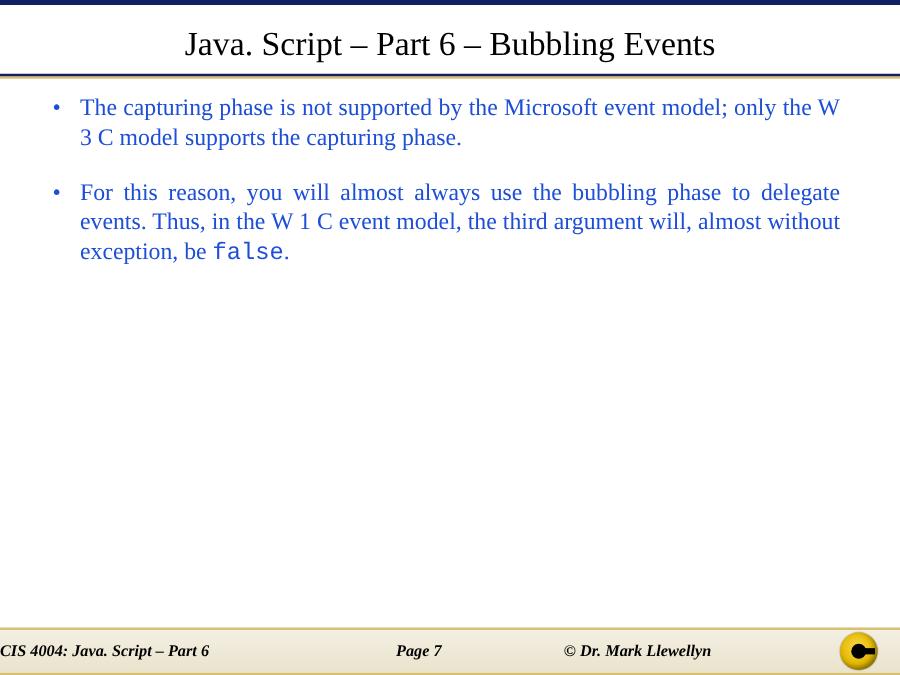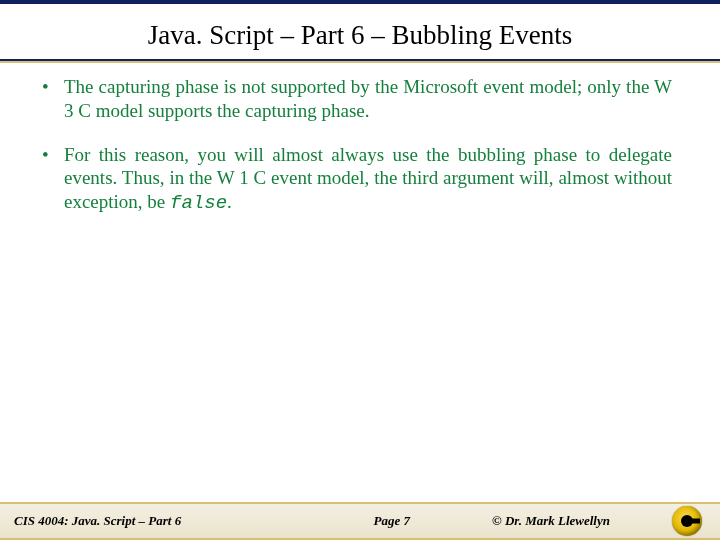--- a/index.html
+++ b/index.html
@@ -29,45 +29,45 @@
     padding: 14px 48px 0 36px;
     flex: 1;
   }
   ul.body > li {
     position: relative;
     padding-left: 28px;
     margin-bottom: 20px;
     font-size: 19px;
     line-height: 1.25;
     text-align: justify;
-    color: #15803d;
+    color: #1d4ed8;
   }
   ul.body > li::before {
     content: "•";
     position: absolute;
     left: 6px;
     top: 0;
     font-size: 19px;
   }
-  .mono { font-family: "Courier New", Courier, monospace; font-style: italic; }
+  .mono { font-family: "Courier New", Courier, monospace; }
   .footer {
     height: 36px;
     border-top: 2px solid #d8c070;
     background: linear-gradient(#f3efe2, #eae3cc);
     display: flex;
     align-items: center;
     font-style: italic;
     font-weight: bold;
     font-size: 13px;
     color: #000;
     position: relative;
   }
-  .footer .f-left { padding-left: 14px; width: 260px; }
-  .footer .f-mid  { width: 150px; text-align: right; }
-  .footer .f-right{ width: 200px; text-align: right; }
+  .footer .f-left { width: 260px; }
+  .footer .f-mid  { width: 150px; text-align: center; }
+  .footer .f-right{ width: 200px; text-align: center; }
   .logo {
     position: absolute;
     right: 18px; top: 50%; transform: translateY(-50%);
     width: 30px; height: 30px;
     border-radius: 50%;
     background: radial-gradient(circle at 45% 40%, #f9d94a 0%, #e3b700 55%, #b48900 100%);
     box-shadow: inset -2px -2px 4px rgba(0,0,0,.35), 0 0 1px #333;
   }
   .logo::before {
     content:"";

